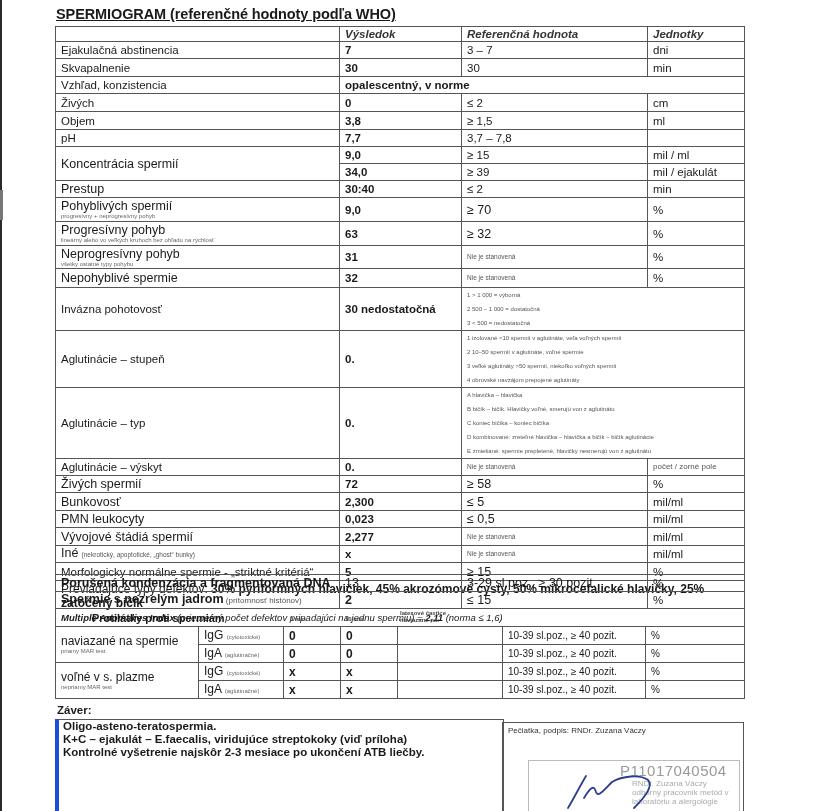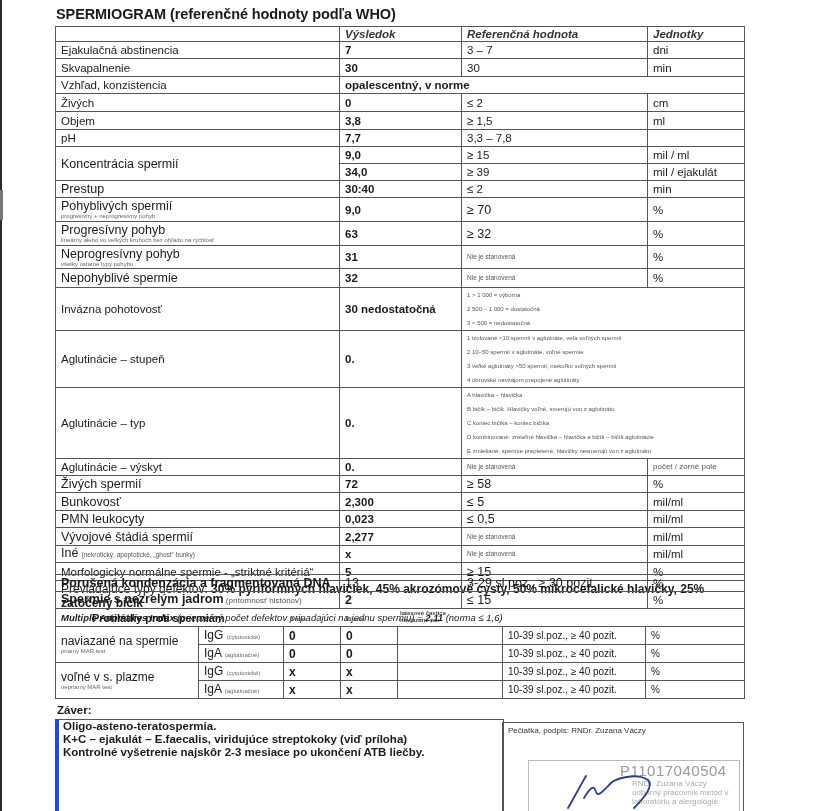--- a/index.html
+++ b/index.html
@@ -1,21 +1,21 @@
 <!DOCTYPE html>
 <html><head>
 <meta charset="utf-8">
 <style>
   html,body{margin:0;padding:0;}
   body{width:828px;height:811px;background:#ffffff;position:relative;overflow:hidden;
        font-family:"Liberation Sans",sans-serif;color:#1a1a1a;}
   .edge{position:absolute;left:0;top:0;width:2px;height:811px;background:#2a2a2a;}
   .edge2{position:absolute;left:0;top:190px;width:3px;height:30px;background:#777;}
   .abs{position:absolute;}
-  .title{left:56px;top:6px;font-size:14.5px;font-weight:bold;letter-spacing:-0.1px;}
+  .title{left:56px;top:6px;font-size:14.5px;font-weight:bold;letter-spacing:-0.1px;text-decoration:underline;}
   table{border-collapse:collapse;position:absolute;table-layout:fixed;padding-left:48px;}
   td{border:1px solid #555;padding:0 5px;font-size:11.5px;vertical-align:middle;overflow:hidden;white-space:nowrap;}
   .main td{line-height:14px;}
   .hdr td{font-style:italic;font-weight:bold;font-size:11.5px;color:#333;}
   .hdr td.blank{}
   .b{font-weight:bold;}
   .small{font-size:6px;color:#666;display:block;line-height:7px;white-space:nowrap;}
   .tiny{font-size:6.5px;color:#555;}
   .legend{font-size:6px;color:#555;line-height:7.4px;white-space:nowrap;}
   .legend div{white-space:nowrap;}
@@ -82,21 +82,21 @@
   </tr>
   <tr style="height:18px">
     <td>Objem</td>
     <td class="b">3,8</td>
     <td>≥ 1,5</td>
     <td>ml</td>
   </tr>
   <tr style="height:17px">
     <td>pH</td>
     <td class="b">7,7</td>
-    <td>3,3 – 7,8</td>
+    <td>3,7 – 7,8</td>
     <td></td>
   </tr>
 
   <tr style="height:17px">
     <td rowspan="2" class="big">Koncentrácia spermií</td>
     <td class="b">9,0</td>
     <td>≥ 15</td>
     <td>mil / ml</td>
   </tr>
   <tr style="height:17px">

